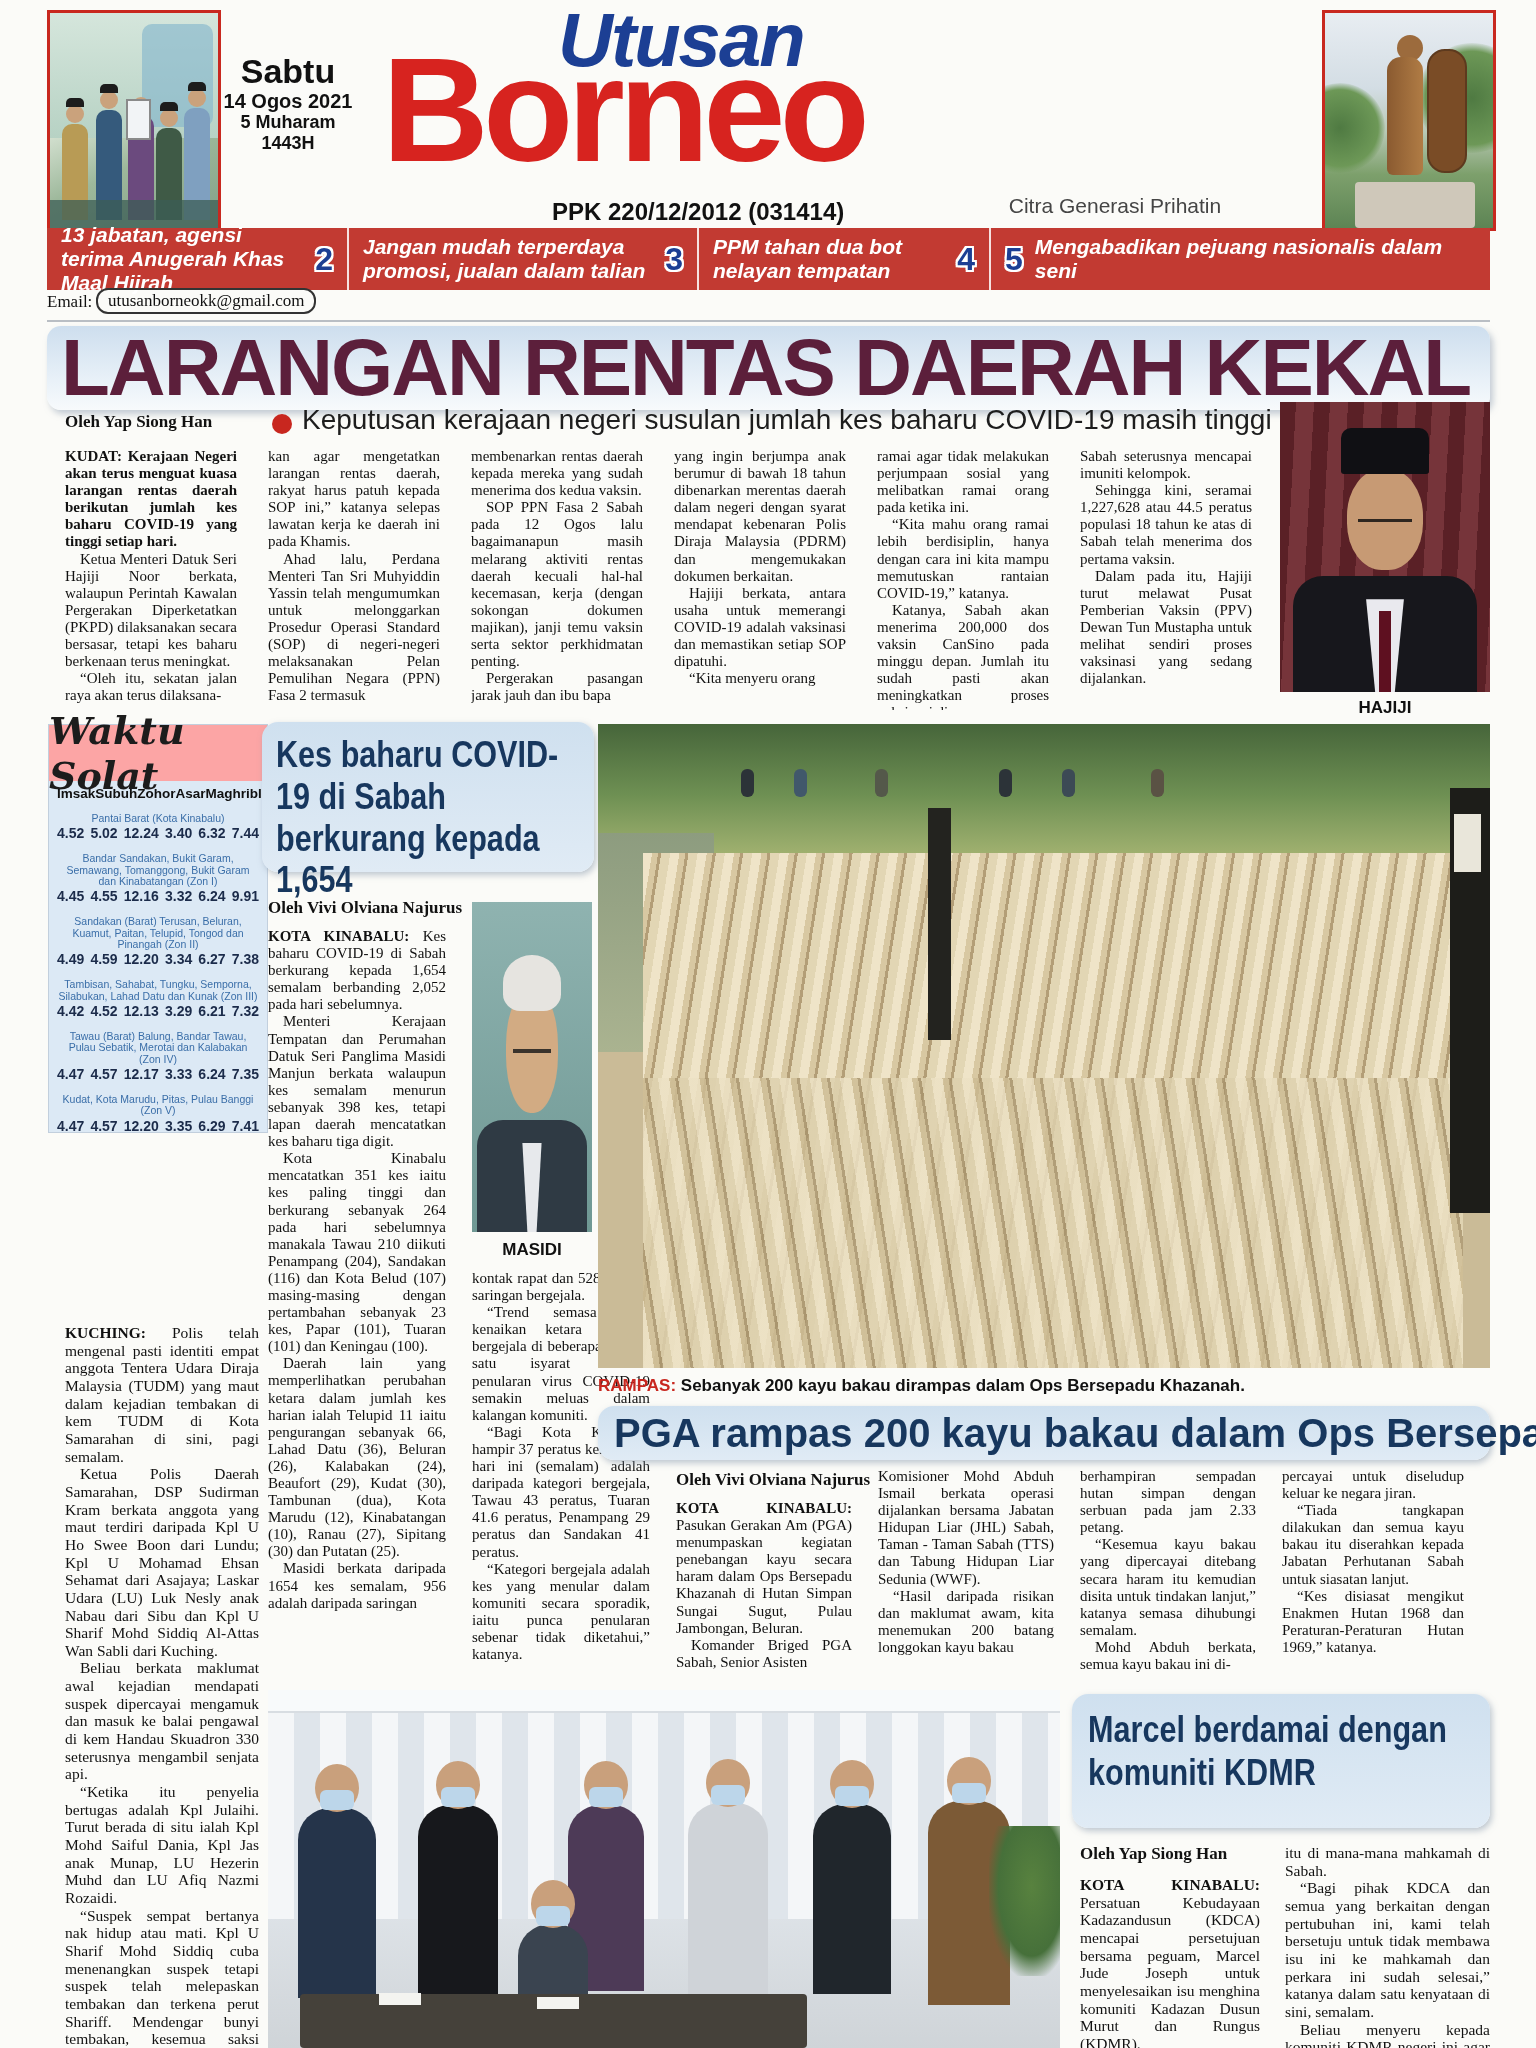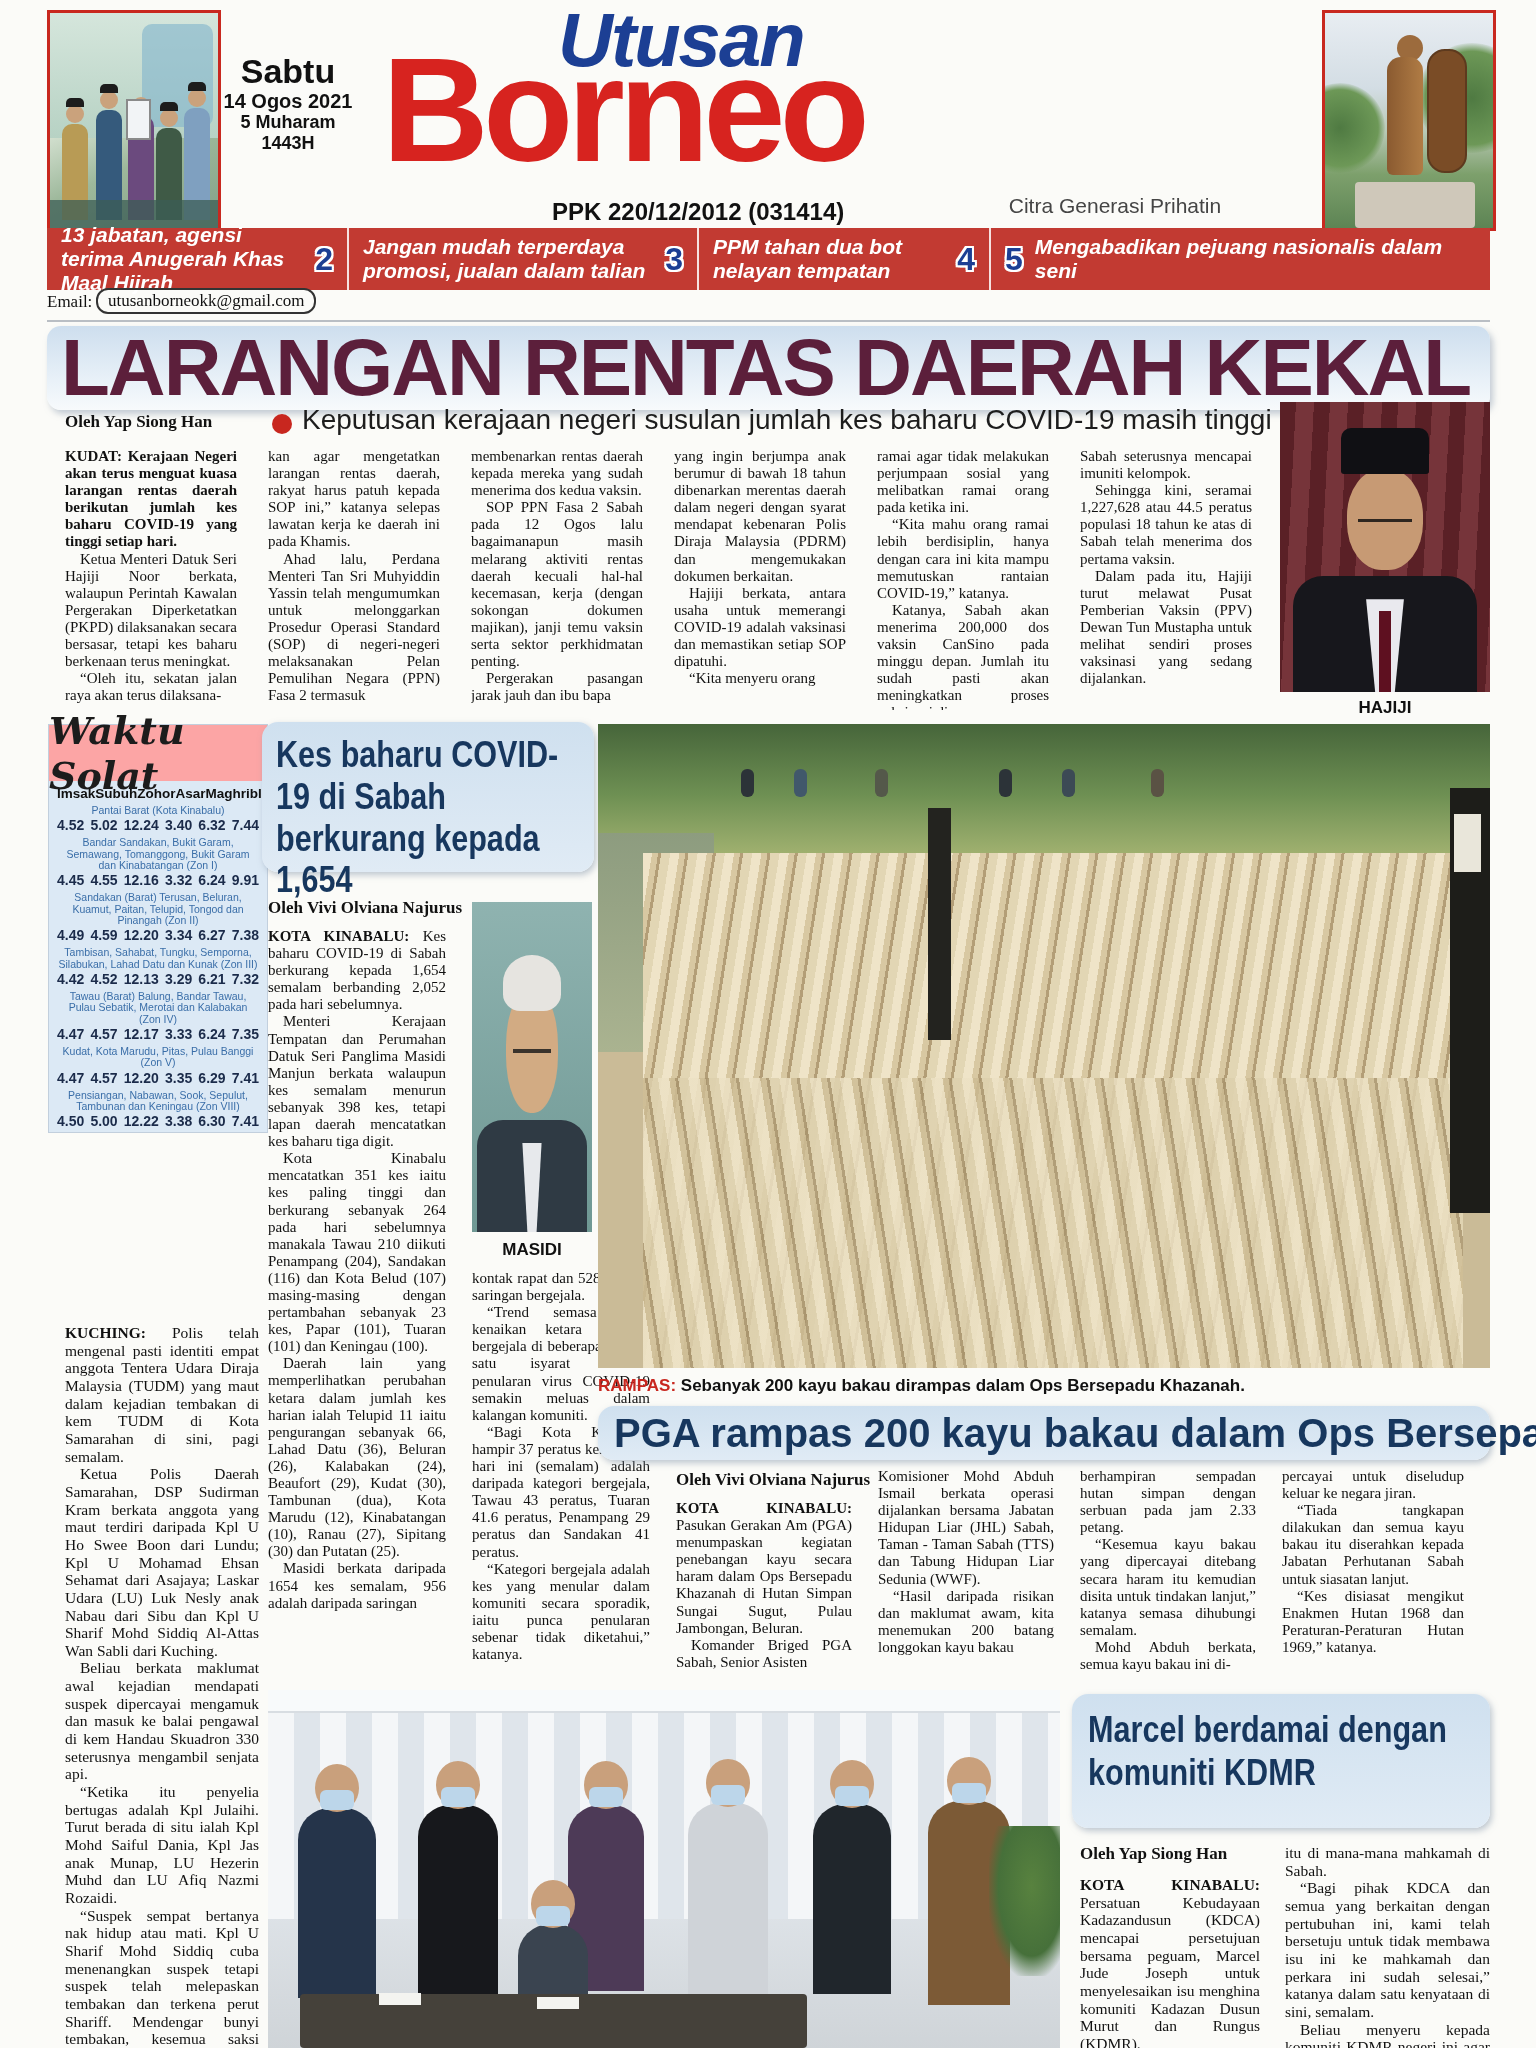--- a/index.html
+++ b/index.html
@@ -63,21 +63,21 @@
   .capt{font-family:"Liberation Sans",sans-serif;font-weight:bold;font-size:17px}
   .capt .red{color:#c8271f}
   .pcapt{position:absolute;text-align:center;font-family:"Liberation Sans",sans-serif;font-weight:bold;font-size:17px}
 
   
   .waktu{position:absolute;left:48px;top:724px;width:220px;border:1px solid #c2cfdd;box-sizing:border-box;background:#dce9f5}
   .wyellow{height:56px;background:#fca5a5;display:flex;align-items:center;}
   .wtitle{font-family:"DejaVu Serif",serif;font-style:italic;font-weight:bold;font-size:38px;color:#1c1c1c}
   .wbody{padding:5px 8px 6px;height:340px;overflow:hidden}
   .whead{display:flex;justify-content:space-between;font-family:"Liberation Sans",sans-serif;font-weight:bold;font-size:13.5px;color:#101010}
-  .zname{font-family:"Liberation Sans",sans-serif;font-size:10.5px;color:#3a6ea8;text-align:center;line-height:1.08;margin-top:4px}
+  .zname{font-family:"Liberation Sans",sans-serif;font-size:10.5px;color:#3a6ea8;text-align:center;line-height:1.08;margin-top:12px}
   .times{display:flex;justify-content:space-between;font-family:"Liberation Sans",sans-serif;font-weight:bold;font-size:14px;color:#1b2b4a;margin-top:1px}
 
   
   .ph-award{background:linear-gradient(155deg,#c2d6c0 0%,#e3ecdf 35%,#9db89b 65%,#82a187 100%)}
   .stage{left:0;top:0;right:0;height:58%;background:linear-gradient(180deg,#d5e6dc,#b7d2c4)}
   .scr{left:55%;top:5%;width:42%;height:48%;background:#86b7cc;border-radius:10px;opacity:.65}
   .stage-band{left:0;bottom:0;right:0;height:13%;background:#3c5e55;opacity:.75}
   .plq{left:45%;top:40%;width:13%;height:17%;background:#f2f4f6;border:2px solid #8a8a8a}
   .pers{position:absolute;bottom:8px;width:26px;border-radius:10px 10px 0 0}
   .pers s{position:absolute;top:-19px;left:4px;width:18px;height:18px;border-radius:50%;background:#caa27c}

